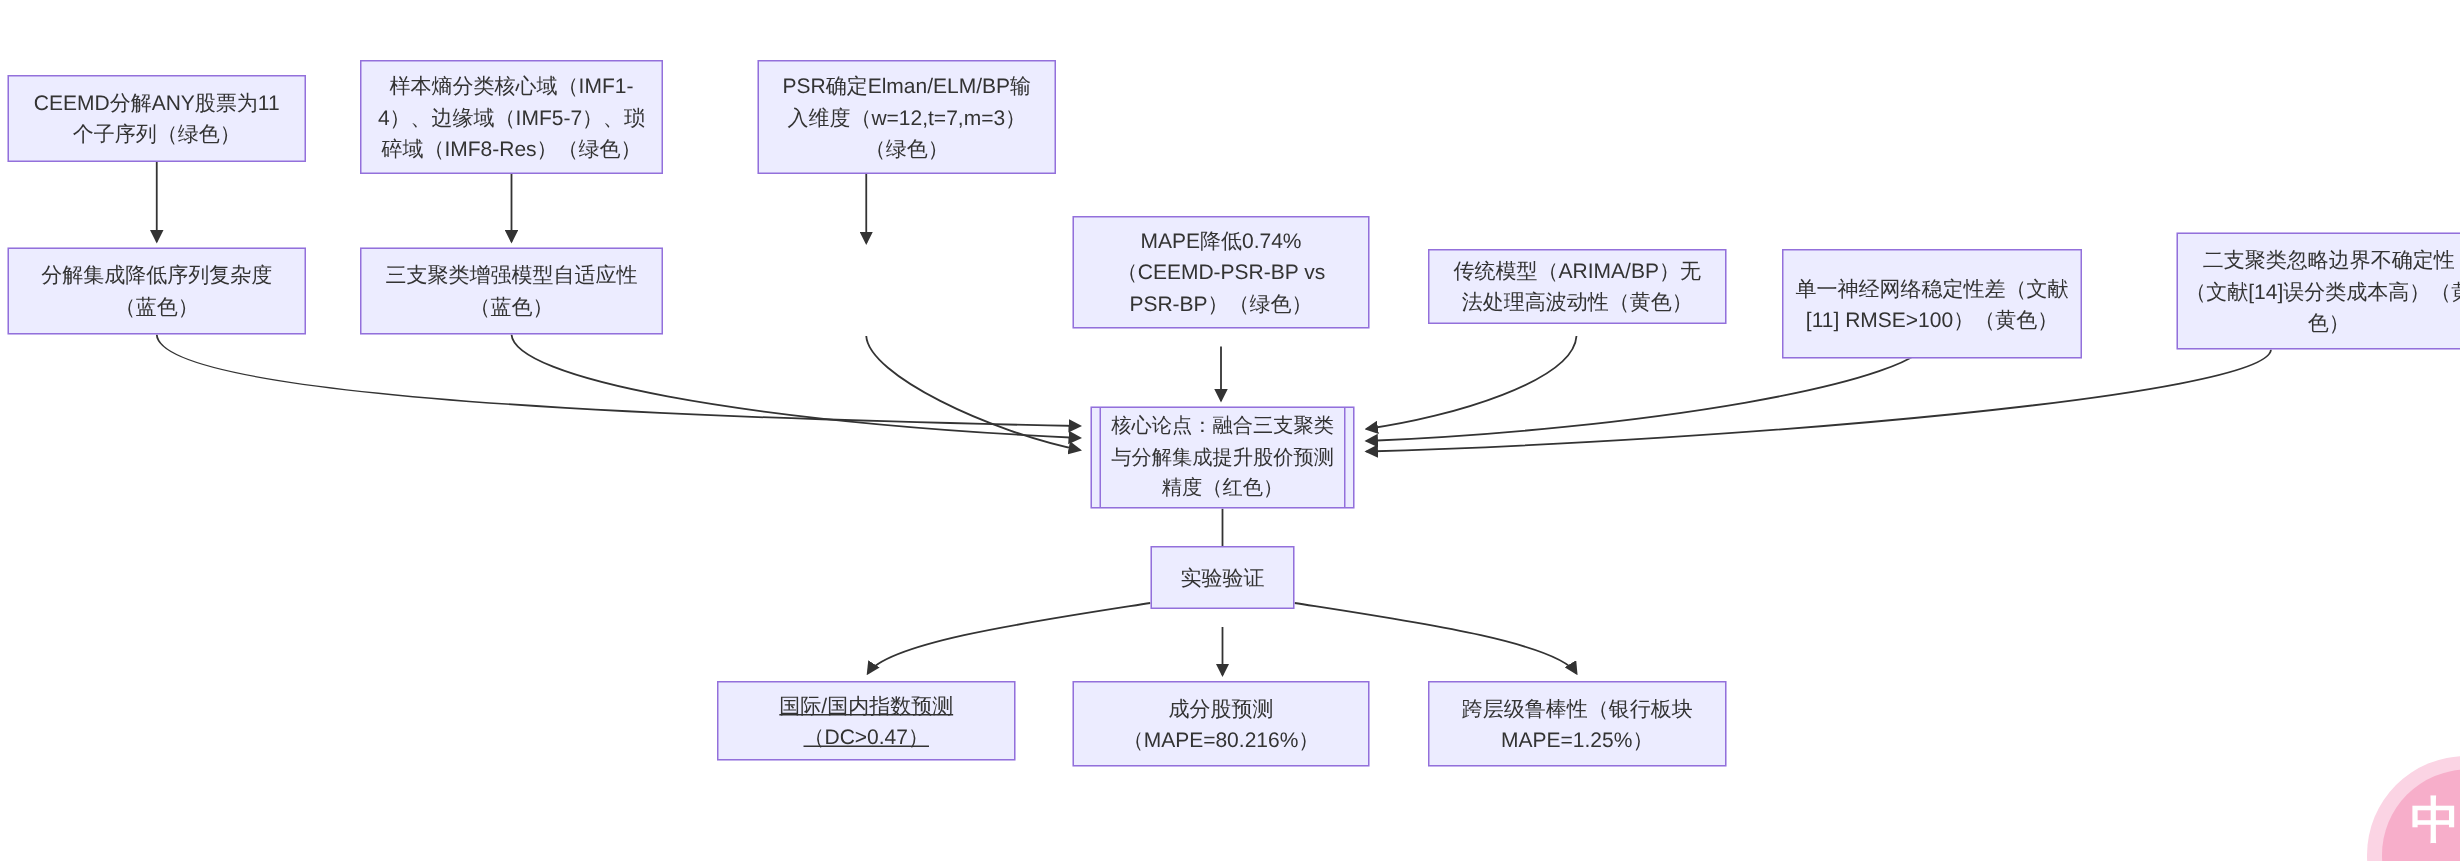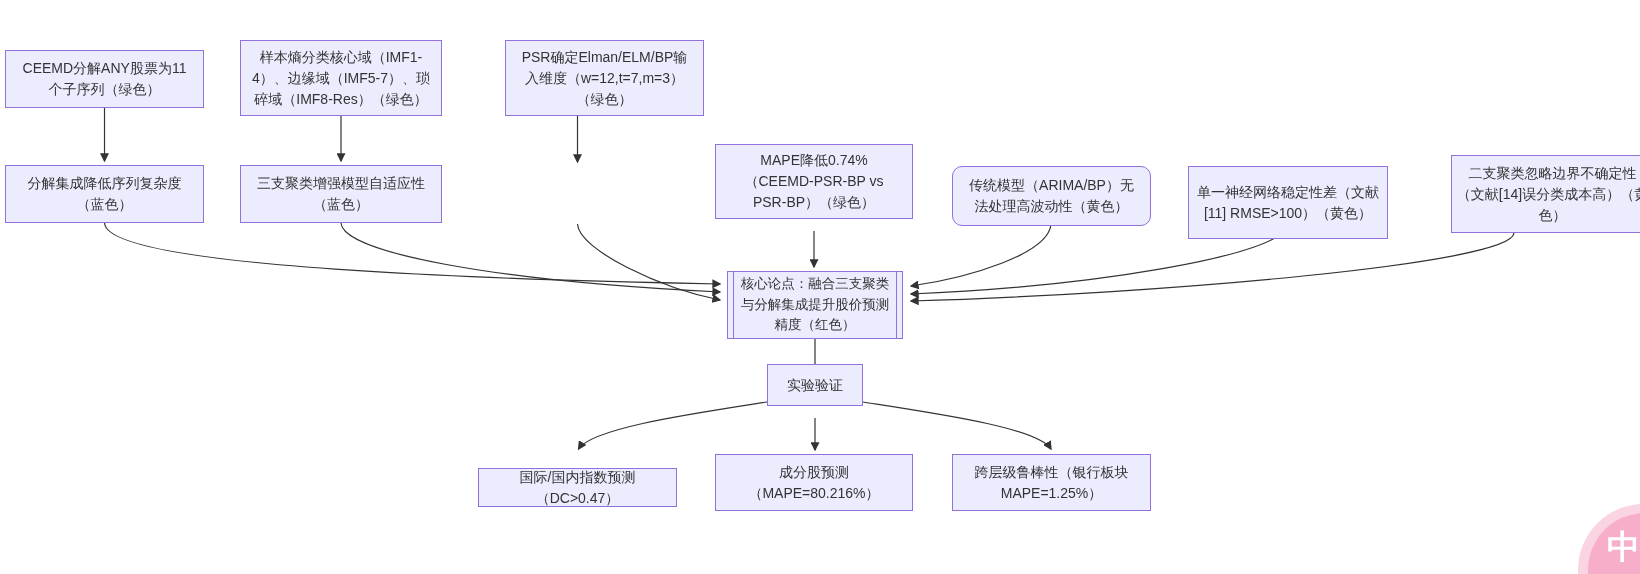--- a/index.html
+++ b/index.html
@@ -71,29 +71,29 @@
     </g>
   </svg>
 
   <div class="node" style="left:5px;top:50px;width:199px;height:58px;">CEEMD分解ANY股票为11个子序列（绿色）</div>
   <div class="node" style="left:240px;top:40px;width:202px;height:76px;padding:4px 8px;">样本熵分类核心域（IMF1-4）、边缘域（IMF5-7）、琐碎域（IMF8-Res）（绿色）</div>
   <div class="node" style="left:478px;top:40px;width:199px;height:76px;margin-left:27px;">PSR确定Elman/ELM/BP输入维度（w=12,t=7,m=3）（绿色）</div>
 
   <div class="node" style="left:5px;top:165px;width:199px;height:58px;">分解集成降低序列复杂度（蓝色）</div>
   <div class="node" style="left:240px;top:165px;width:202px;height:58px;">三支聚类增强模型自适应性（蓝色）</div>
   <div class="node" style="left:715px;top:144px;width:198px;height:75px;">MAPE降低0.74%（CEEMD-PSR-BP vs PSR-BP）（绿色）</div>
-  <div class="node" style="left:952px;top:166px;width:199px;height:60px;border-radius:10px;">传统模型（ARIMA/BP）无法处理高波动性（黄色）</div>
+  <div class="node" style="left:952px;top:166px;width:199px;height:50px;">传统模型（ARIMA/BP）无法处理高波动性（黄色）</div>
   <div class="node" style="left:1188px;top:166px;width:200px;height:73px;padding:2px 6px;">单一神经网络稳定性差（文献[11] RMSE&gt;100）（黄色）</div>
   <div class="node" style="left:1425px;top:155px;width:203px;height:78px;padding:2px 4px;margin-left:26px;">二支聚类忽略边界不确定性（文献[14]误分类成本高）（黄色）</div>
 
   <div class="node subroutine" style="left:727px;top:271px;width:176px;height:68px;">核心论点：融合三支聚类与分解集成提升股价预测精度（红色）</div>
 
   <div class="node" style="left:767px;top:364px;width:96px;height:42px;">实验验证</div>
 
-  <div class="node" style="left:478px;top:468px;width:199px;height:39px;">国际/国内指数预测（DC&gt;0.47）</div>
+  <div class="node" style="left:478px;top:454px;width:199px;height:53px;text-decoration:underline;">国际/国内指数预测（DC&gt;0.47）</div>
   <div class="node" style="left:715px;top:454px;width:198px;height:57px;padding:2px 14px;">成分股预测（MAPE=80.216%）</div>
   <div class="node" style="left:952px;top:454px;width:199px;height:57px;">跨层级鲁棒性（银行板块MAPE=1.25%）</div>
 
   <div class="float-btn" id="float-halo"></div>
   <div class="float-btn" id="float-circle"></div>
   <div id="float-glyph">中A</div>
 
 </div>
 
 </body></html>

